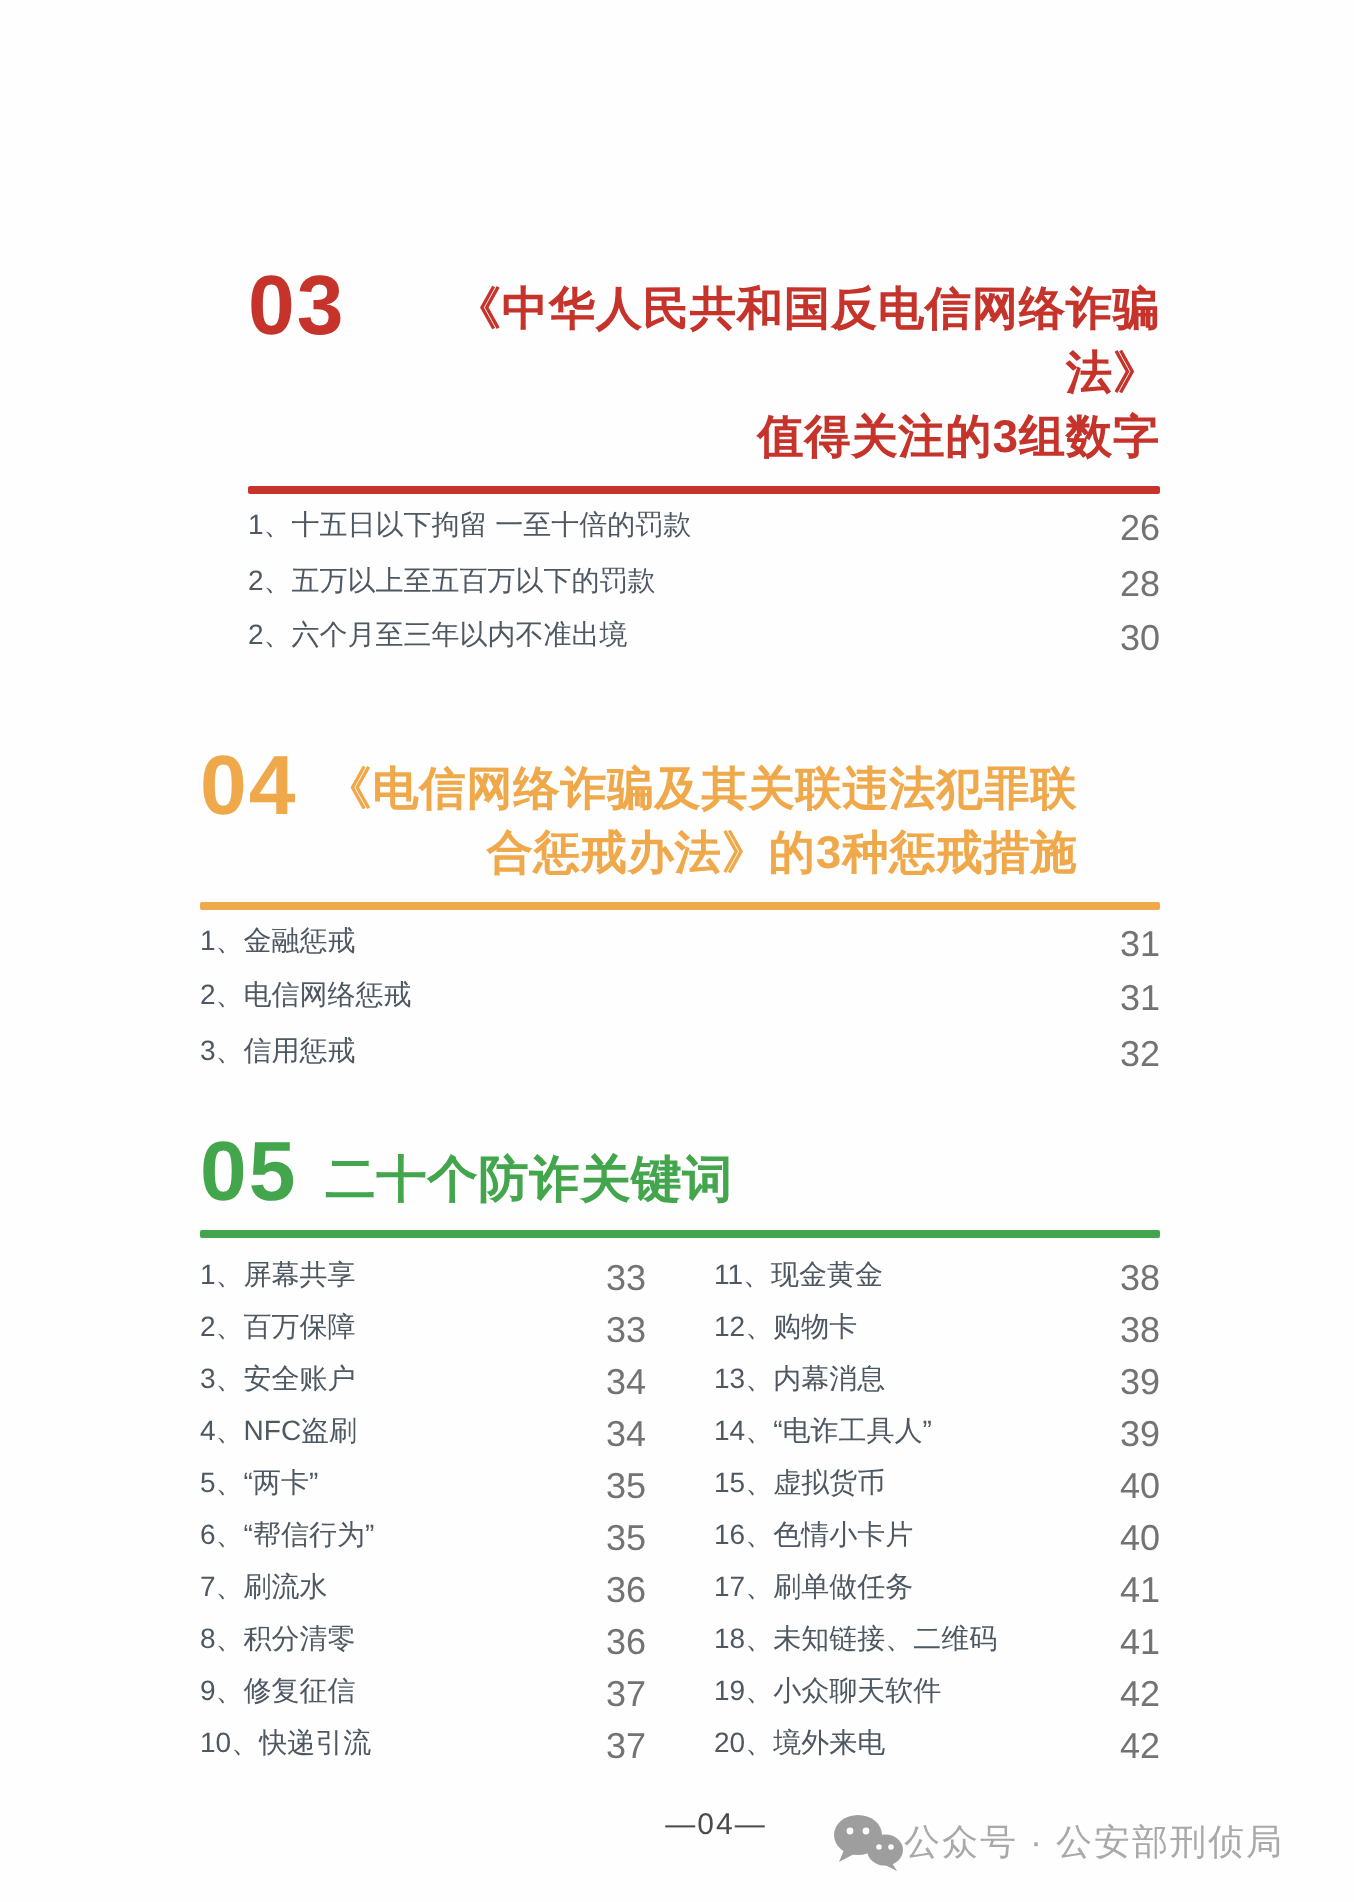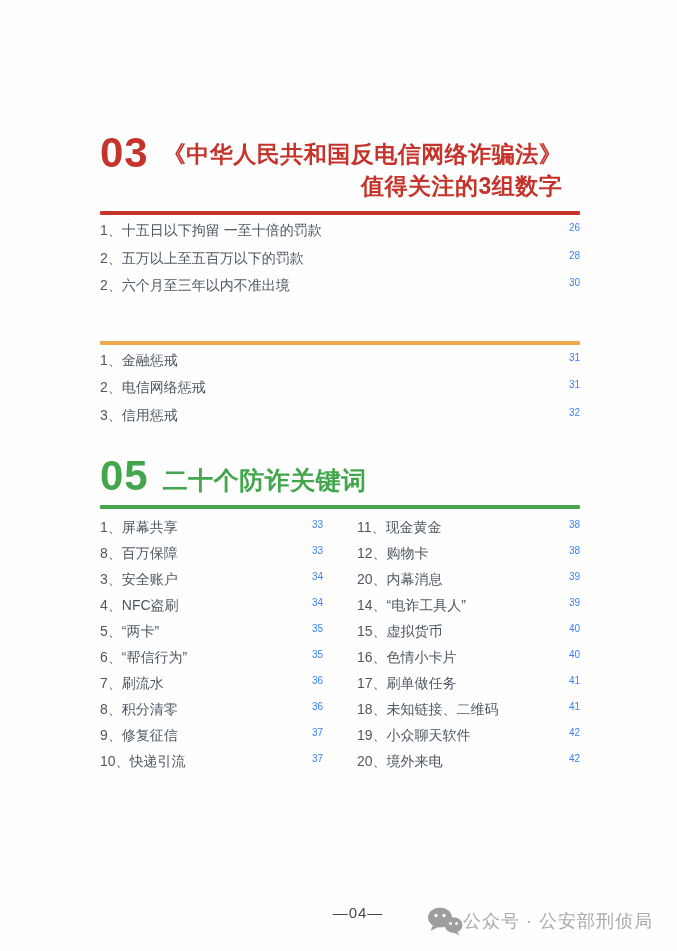--- a/index.html
+++ b/index.html
@@ -39,46 +39,46 @@
   .green{color:#43A64D;}
   .green-bg{background:#43A64D;}
 
   
   .items{margin-top:7px;}
   .item{
     display:flex;justify-content:space-between;align-items:flex-start;
     height:27.5px;
     font-size:14px;color:#4E5862;
   }
-  .item .pg{font-size:10px;color:#3b82f6;}
+  .item .pg{font-size:18px;color:#737373;}
 
   .two-col{
     display:grid;grid-template-columns:1fr 1fr;column-gap:34px;
     margin-top:10px;
   }
   .two-col .item{height:26px;gap:24px;}
 
   
   .footer-pagenum{
     position:absolute;left:0;right:0;bottom:30px;
     text-align:center;font-size:15px;color:#4a4a4a;letter-spacing:1px;padding-left:39px;
   }
   .watermark{
-    position:absolute;right:24px;bottom:15px;
+    position:absolute;right:35px;bottom:15px;
     display:flex;align-items:center;
     color:#A9A9A9;font-size:18px;letter-spacing:1px;
   }
 </style>
 </head>
 <body>
 
 <div class="page">
   <div class="content">
 
-    <div class="sec" style="margin-top:133px;">
+    <div class="sec" style="margin-top:133px;margin-left:24px;">
       <div class="sec-header">
         <span class="sec-num red">03</span>
         <div class="sec-titles red">
           <div class="t1">《中华人民共和国反电信网络诈骗法》</div>
           <div class="t2">值得关注的3组数字</div>
         </div>
       </div>
       <div class="rule red-bg"></div>
       <div class="items">
         <div class="item">
@@ -90,20 +90,27 @@
           <span class="pg">28</span>
         </div>
         <div class="item">
           <span>2、六个月至三年以内不准出境</span>
           <span class="pg">30</span>
         </div>
       </div>
     </div>
 
     <div class="sec" style="margin-top:36px;">
+      <div class="sec-header">
+        <span class="sec-num orange">04</span>
+        <div class="sec-titles orange">
+          <div class="t1">《电信网络诈骗及其关联违法犯罪联</div>
+          <div class="t2">合惩戒办法》的3种惩戒措施</div>
+        </div>
+      </div>
       <div class="rule orange-bg"></div>
       <div class="items">
         <div class="item">
           <span>1、金融惩戒</span>
           <span class="pg">31</span>
         </div>
         <div class="item">
           <span>2、电信网络惩戒</span>
           <span class="pg">31</span>
         </div>
@@ -122,21 +129,21 @@
         </div>
       </div>
       <div class="rule green-bg"></div>
       <div class="two-col">
         <div class="col">
           <div class="item">
             <span>1、屏幕共享</span>
             <span class="pg">33</span>
           </div>
           <div class="item">
-            <span>8、百万保障</span>
+            <span>2、百万保障</span>
             <span class="pg">33</span>
           </div>
           <div class="item">
             <span>3、安全账户</span>
             <span class="pg">34</span>
           </div>
           <div class="item">
             <span>4、NFC盗刷</span>
             <span class="pg">34</span>
           </div>
@@ -168,21 +175,21 @@
         <div class="col">
           <div class="item">
             <span>11、现金黄金</span>
             <span class="pg">38</span>
           </div>
           <div class="item">
             <span>12、购物卡</span>
             <span class="pg">38</span>
           </div>
           <div class="item">
-            <span>20、内幕消息</span>
+            <span>13、内幕消息</span>
             <span class="pg">39</span>
           </div>
           <div class="item">
             <span>14、“电诈工具人”</span>
             <span class="pg">39</span>
           </div>
           <div class="item">
             <span>15、虚拟货币</span>
             <span class="pg">40</span>
           </div>

